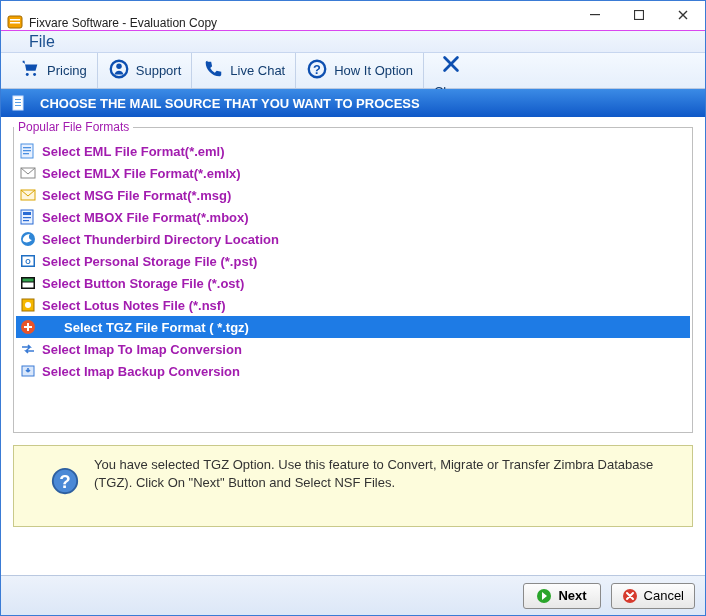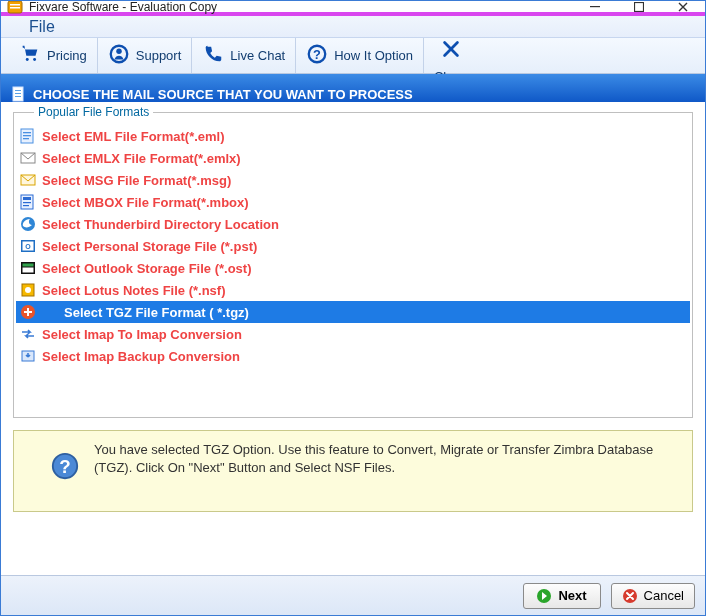--- a/index.html
+++ b/index.html
@@ -9,26 +9,26 @@
     background: #fff;
     width: 706px;
     height: 616px;
     overflow: hidden;
     border: 1px solid #3a7bd5;
     display: flex;
     flex-direction: column;
   }
   
   .titlebar {
-    height: 15px;
+    height: 30px;
     background: #fff;
     display: flex;
-    align-items: center;
+    align-items: flex-end;
     padding-left: 6px;
-    border-bottom: 4px solid #d946ef;
+    border-bottom: 1px solid #d946ef;
   }
   .titlebar .app-icon {
     width: 16px; height: 16px;
     display: inline-flex;
     margin-right: 6px;
   }
   .titlebar-title { font-size: 12px; color: #222; }
   .titlebar-spacer { flex: 1; }
   .titlebar-controls { display: flex; }
   .titlebar-controls .tbtn {
@@ -71,22 +71,22 @@
   }
   .tool-btn svg { width: 22px; height: 22px; }
   .tool-btn:last-child { border-right: none; flex-direction: column; }
 
   
   .instruction {
     height: 28px;
     background: linear-gradient(#3b8be6, #0f58c7);
     color: #fff;
     display: flex;
-    align-items: flex-end;
-    gap: 6px;
+    align-items: center;
+    gap: 13px;
     padding: 0 10px;
     font-weight: bold;
     font-size: 13px;
   }
   .instruction .doc-icon {
     width: 16px; height: 16px;
     display: inline-flex;
   }
 
   
@@ -100,36 +100,36 @@
   }
   .groupbox {
     border: 1px solid #bfbfbf;
     position: relative;
     padding: 12px 2px 6px 2px;
     height: 306px;
   }
   .groupbox-title {
     position: absolute;
     top: -8px;
-    left: 20px;
+    left: 0;
     background: #fff;
     padding: 0 4px;
     font-size: 12px;
-    color: #0369a1;
+    color: #a21caf;
   }
   .format-list { }
   .format-item {
     display: flex;
     align-items: center;
     gap: 6px;
     height: 22px;
     padding: 0 4px;
     font-size: 13px;
     font-weight: bold;
-    color: #ef4444;
+    color: #a21caf;
   }
   .format-item .fmt-icon {
     width: 16px; height: 16px;
     display: inline-flex;
     flex-shrink: 0;
   }
   .format-item.selected {
     background: #1e7be5;
     color: #fff;
     gap: 28px;
@@ -342,21 +342,21 @@
           <span>Select Personal Storage File (*.pst)</span>
         </div>
         <div class="format-item">
           <span class="fmt-icon">
             <svg viewBox="0 0 16 16">
               <rect x="1" y="2" width="14" height="12" fill="#111"></rect>
               <rect x="2.5" y="3.5" width="11" height="3" fill="#31a24c"></rect>
               <rect x="2.5" y="7.5" width="11" height="5" fill="#fff"></rect>
             </svg>
           </span>
-          <span>Select Outlook Storage File (*.ost)</span>
+          <span>Select Button Storage File (*.ost)</span>
         </div>
         <div class="format-item">
           <span class="fmt-icon">
             <svg viewBox="0 0 16 16">
               <rect x="2" y="2" width="12" height="12" fill="#f6b800" stroke="#a37200"></rect>
               <circle cx="8" cy="8" r="3" fill="#fff"></circle>
             </svg>
           </span>
           <span>Select Lotus Notes File (*.nsf)</span>
         </div>

